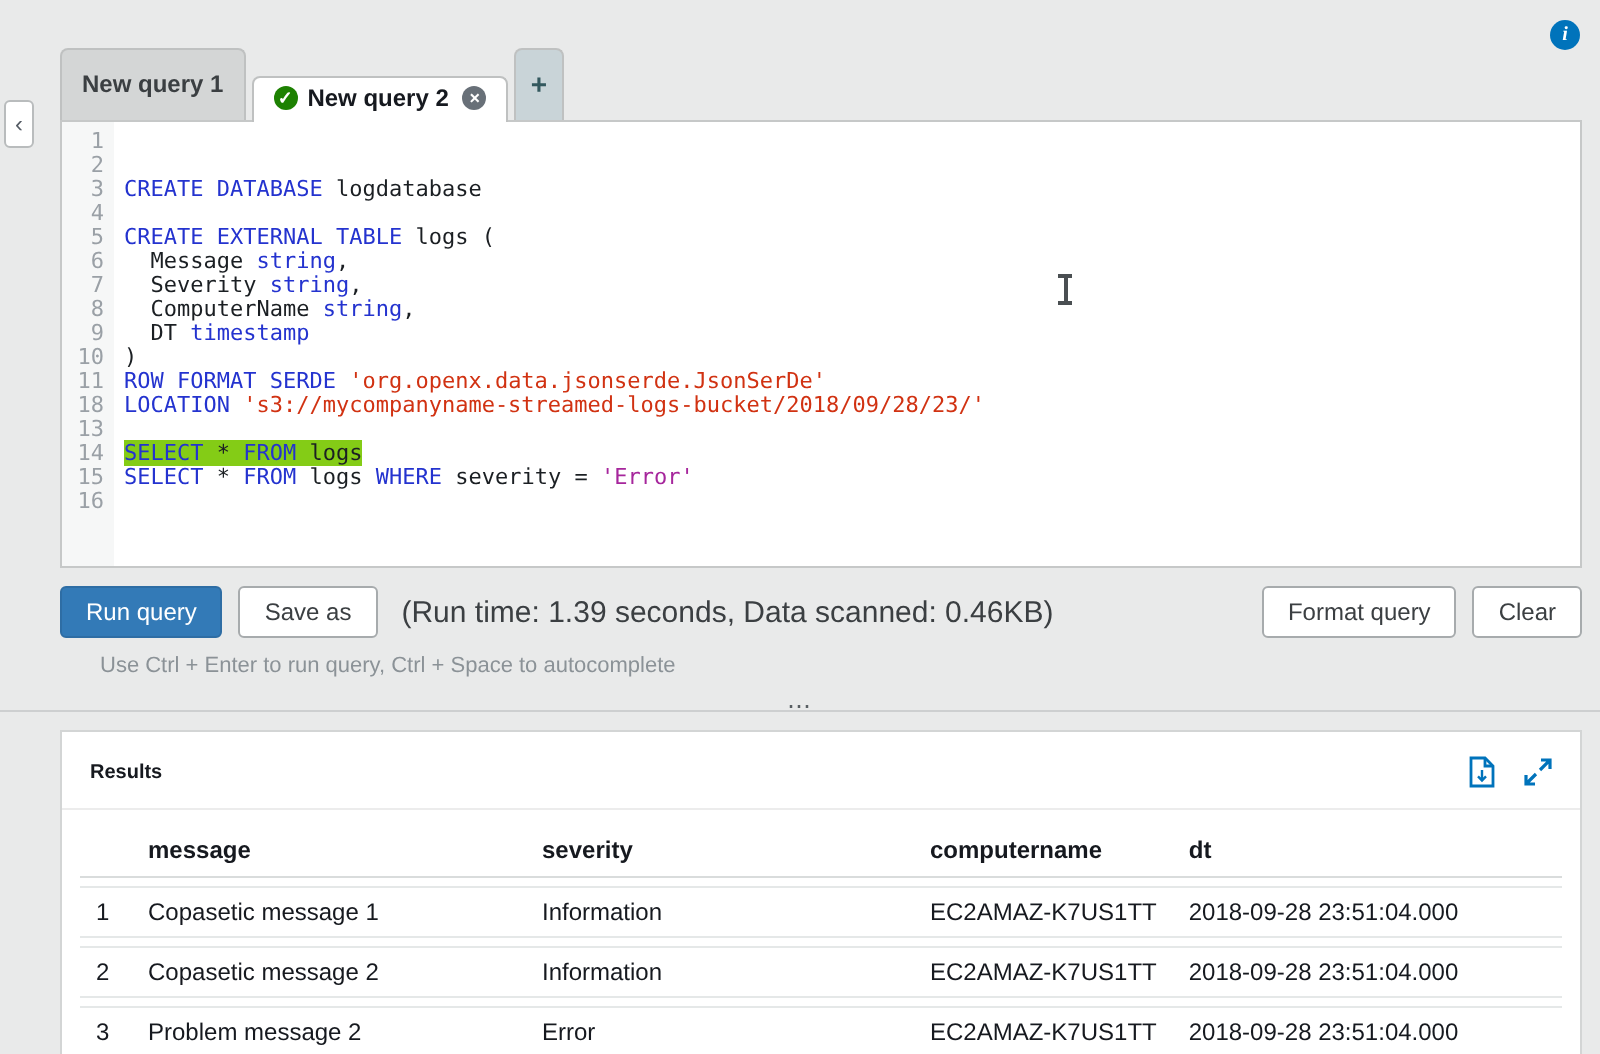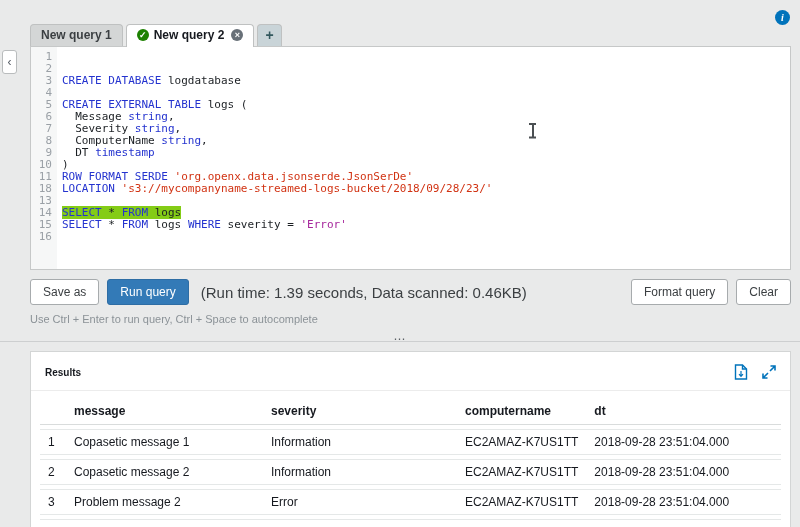--- a/index.html
+++ b/index.html
@@ -32,21 +32,21 @@
   }
 
   .content { padding:24px 9px 0 30px; }
 
   
   .tabs { display:flex; align-items:flex-end; gap:3px; position:relative; z-index:2; }
   .tab {
     background:#d4d6d6; border:1px solid #bfc1c1; border-bottom:none;
     border-radius:4px 4px 0 0; padding:4px 10px 5px;
     font-size:12px; font-weight:bold; color:#3b3f42;
-    display:flex; align-items:center; cursor:pointer; height:22px;
+    display:flex; align-items:center; cursor:pointer; height:36px;
   }
   .tab.active {
     background:#fff; color:#16191f; position:relative; margin-bottom:-1px;
     padding-bottom:6px; height:23px;
   }
   .tab.plus {
     background:#c9d4d8; color:#33585e; font-size:14px; font-weight:bold;
     padding:4px 7px 5px; line-height:12px;
   }
   .check-icon {
@@ -85,21 +85,21 @@
 
   
   .actions { display:flex; align-items:center; gap:8px; margin-top:9px; }
   .btn {
     background:#fff; border:1px solid #a7abad; border-radius:3px;
     padding:5px 12px; font-size:12px; color:#3b3f42; cursor:pointer;
     font-family:"Liberation Sans", sans-serif; white-space:nowrap;
   }
   .btn-primary { background:#337ab7; border-color:#2e6da4; color:#fff; }
   .stats { font-size:15px; color:#3b3f42; margin-left:4px; flex:1; }
-  .hint { margin-top:8px; font-size:11px; color:#8b9297; }
+  .hint { margin-top:8px; font-size:11px; color:#8b9297;margin-left:20px; }
 
   
   .divider { position:relative; height:16px; margin:8px -9px 0 -30px; width:800px; }
   .divider .line { position:absolute; left:0; right:0; top:8px; border-top:1px solid #cdcfd0; }
   .divider .dots {
     position:absolute; left:50%; transform:translateX(-50%); top:0px;
     color:#595f63; font-size:12px; letter-spacing:1px; cursor:row-resize;
     line-height:12px;
   }
 
@@ -168,22 +168,22 @@
           <div class="ln">13</div>
           <div class="ln">14</div>
           <div class="ln">15</div>
           <div class="ln">16</div>
         </div>
       <div class="code"><div class="cl">&nbsp;</div><div class="cl">&nbsp;</div><div class="cl"><span class="tk-kw">CREATE DATABASE</span><span class="tk-pl"> logdatabase</span></div><div class="cl">&nbsp;</div><div class="cl"><span class="tk-kw">CREATE EXTERNAL TABLE</span><span class="tk-pl"> logs (</span></div><div class="cl"><span class="tk-pl">  Message </span><span class="tk-kw">string</span><span class="tk-pl">,</span></div><div class="cl"><span class="tk-pl">  Severity </span><span class="tk-kw">string</span><span class="tk-pl">,</span></div><div class="cl"><span class="tk-pl">  ComputerName </span><span class="tk-kw">string</span><span class="tk-pl">,</span></div><div class="cl"><span class="tk-pl">  DT </span><span class="tk-kw">timestamp</span></div><div class="cl"><span class="tk-pl">)</span></div><div class="cl"><span class="tk-kw">ROW FORMAT SERDE</span><span class="tk-pl"> </span><span class="tk-str">'org.openx.data.jsonserde.JsonSerDe'</span></div><div class="cl"><span class="tk-kw">LOCATION</span><span class="tk-pl"> </span><span class="tk-str">'s3://mycompanyname-streamed-logs-bucket/2018/09/28/23/'</span></div><div class="cl">&nbsp;</div><div class="cl"><span class="sel"><span class="tk-kw">SELECT</span><span class="tk-pl"> * </span><span class="tk-kw">FROM</span><span class="tk-pl"> logs</span></span></div><div class="cl"><span class="tk-kw">SELECT</span><span class="tk-pl"> * </span><span class="tk-kw">FROM</span><span class="tk-pl"> logs </span><span class="tk-kw">WHERE</span><span class="tk-pl"> severity = </span><span class="tk-str2">'Error'</span></div><div class="cl">&nbsp;</div></div>
       <div class="ibeam"></div>
     </div>
 
     <div class="actions">
+      <button class="btn btn-primary">Run query</button>
       <button class="btn">Save as</button>
-      <button class="btn btn-primary">Run query</button>
       <span class="stats">(Run time: 1.39 seconds, Data scanned: 0.46KB)</span>
       <button class="btn">Format query</button>
       <button class="btn">Clear</button>
     </div>
 
     <div class="hint">Use Ctrl + Enter to run query, Ctrl + Space to autocomplete</div>
 
     <div class="divider">
       <div class="line"></div>
       <div class="dots">⋯</div>

